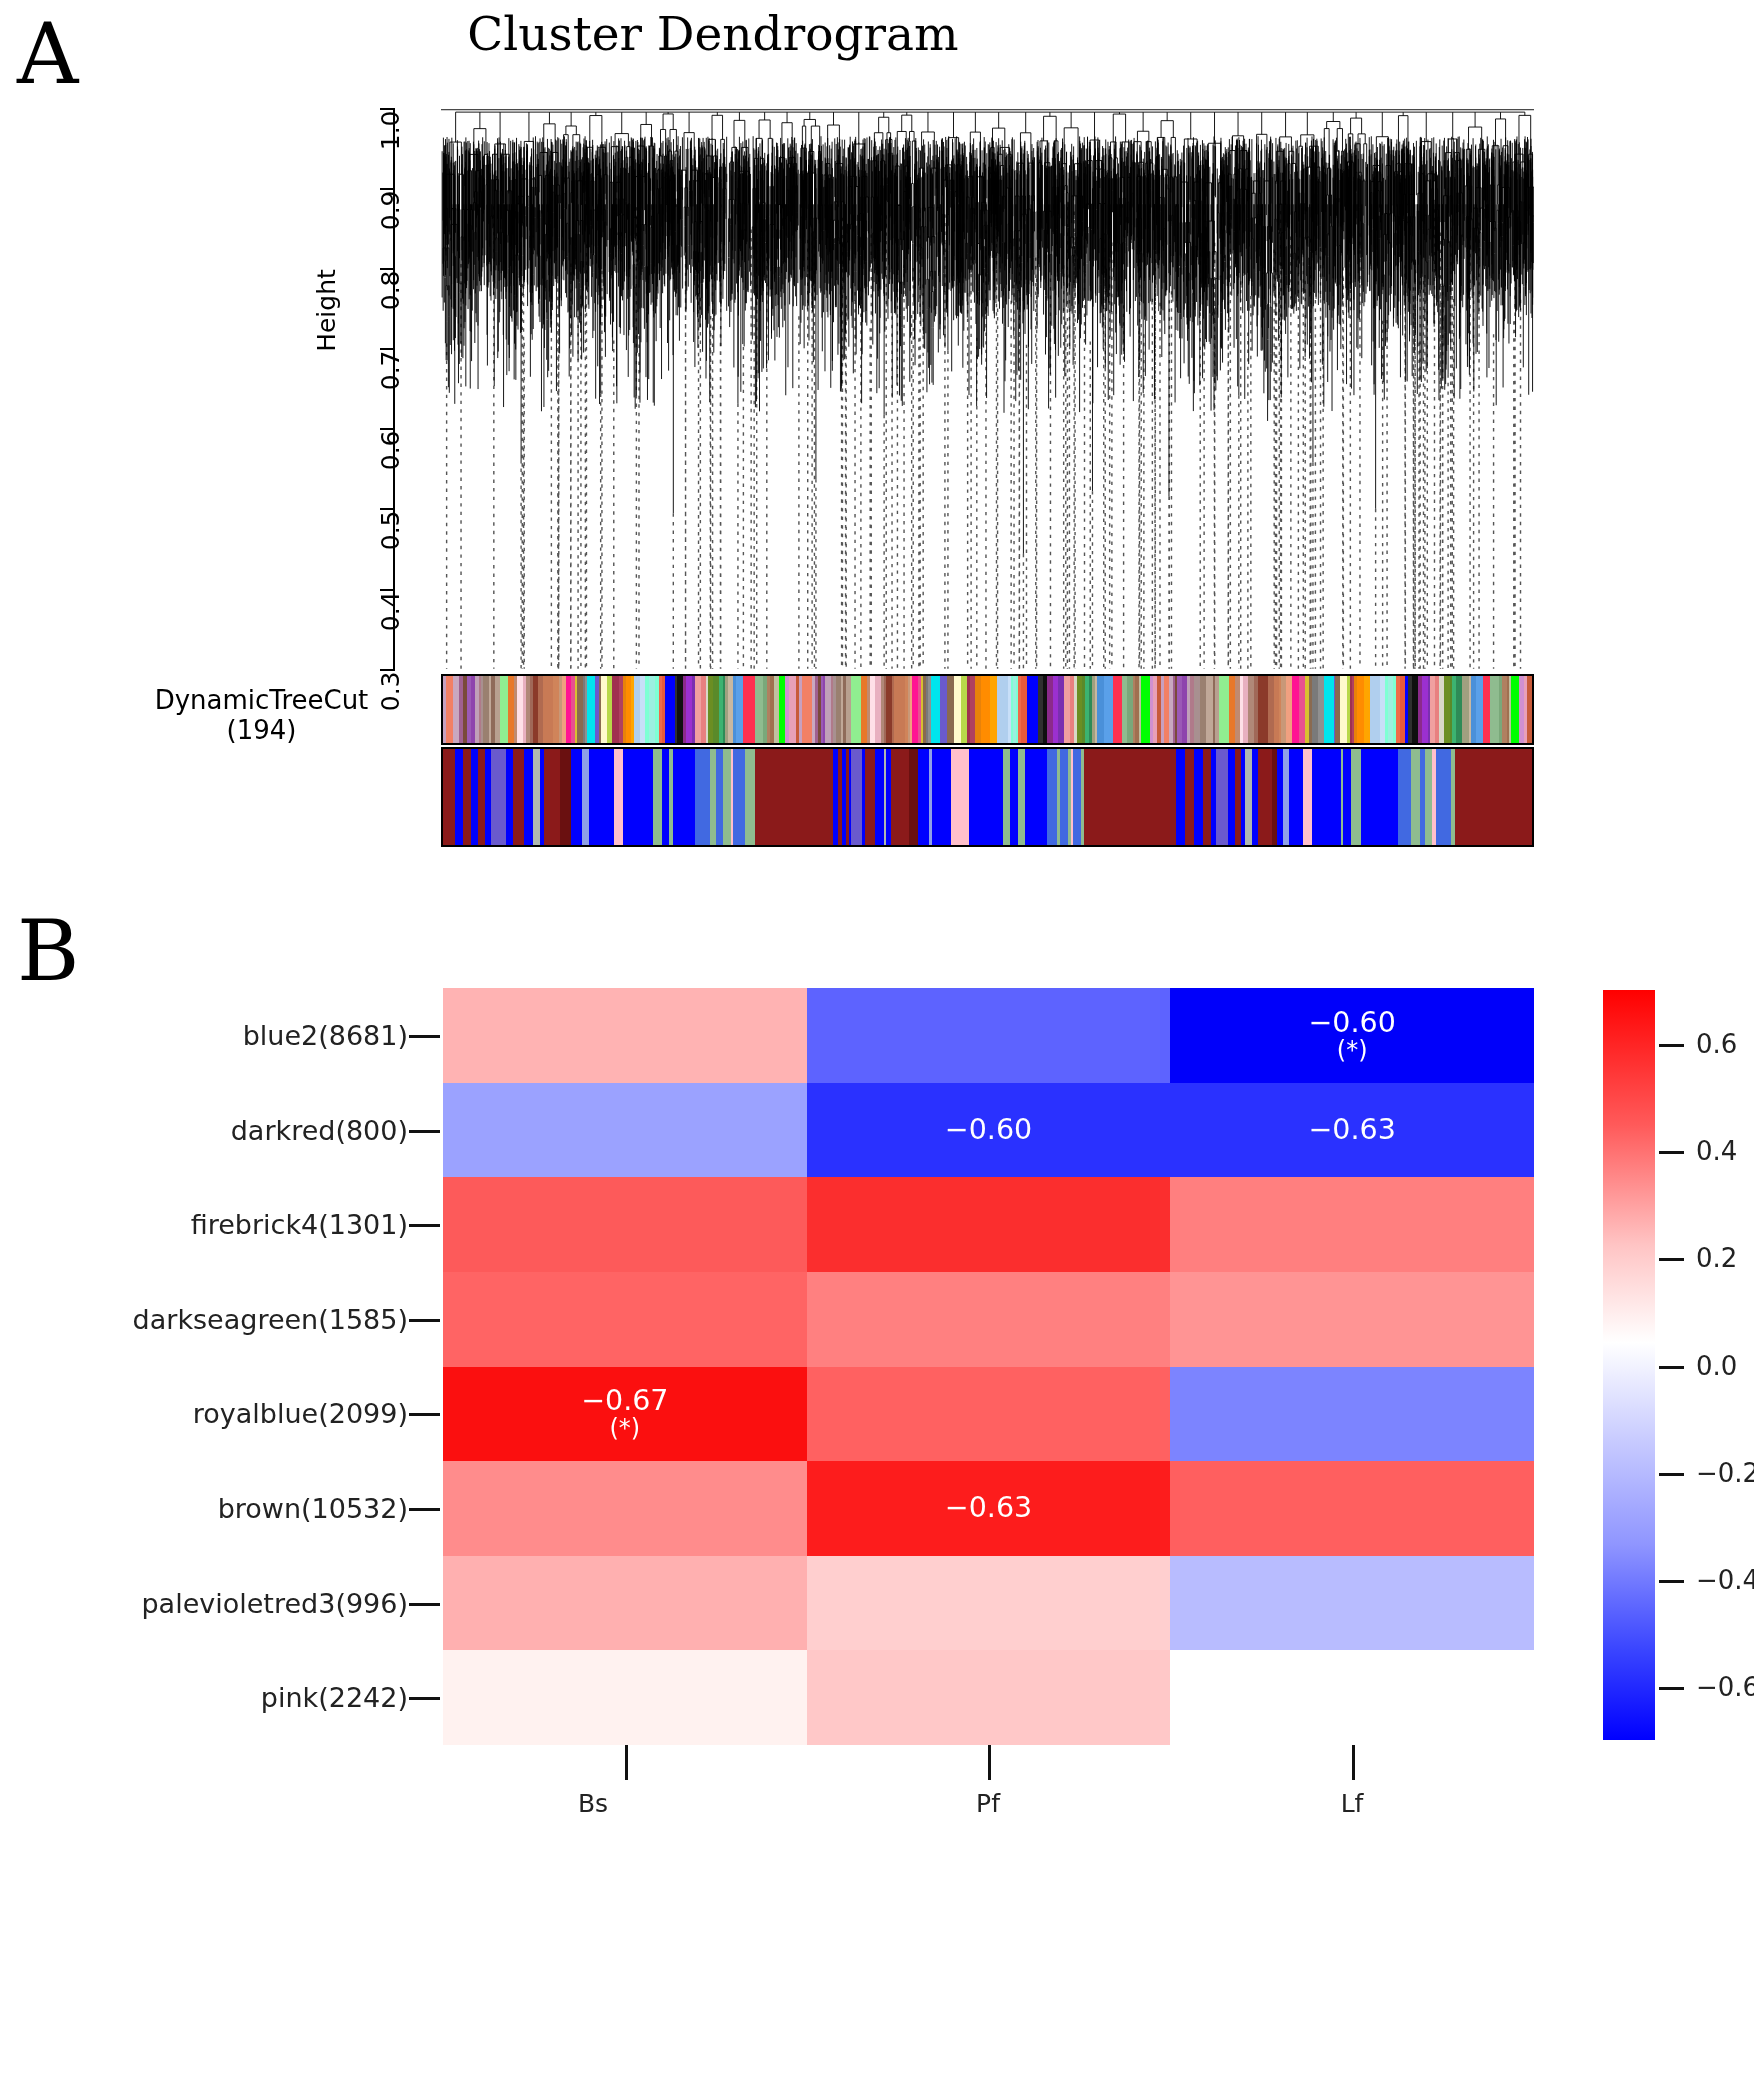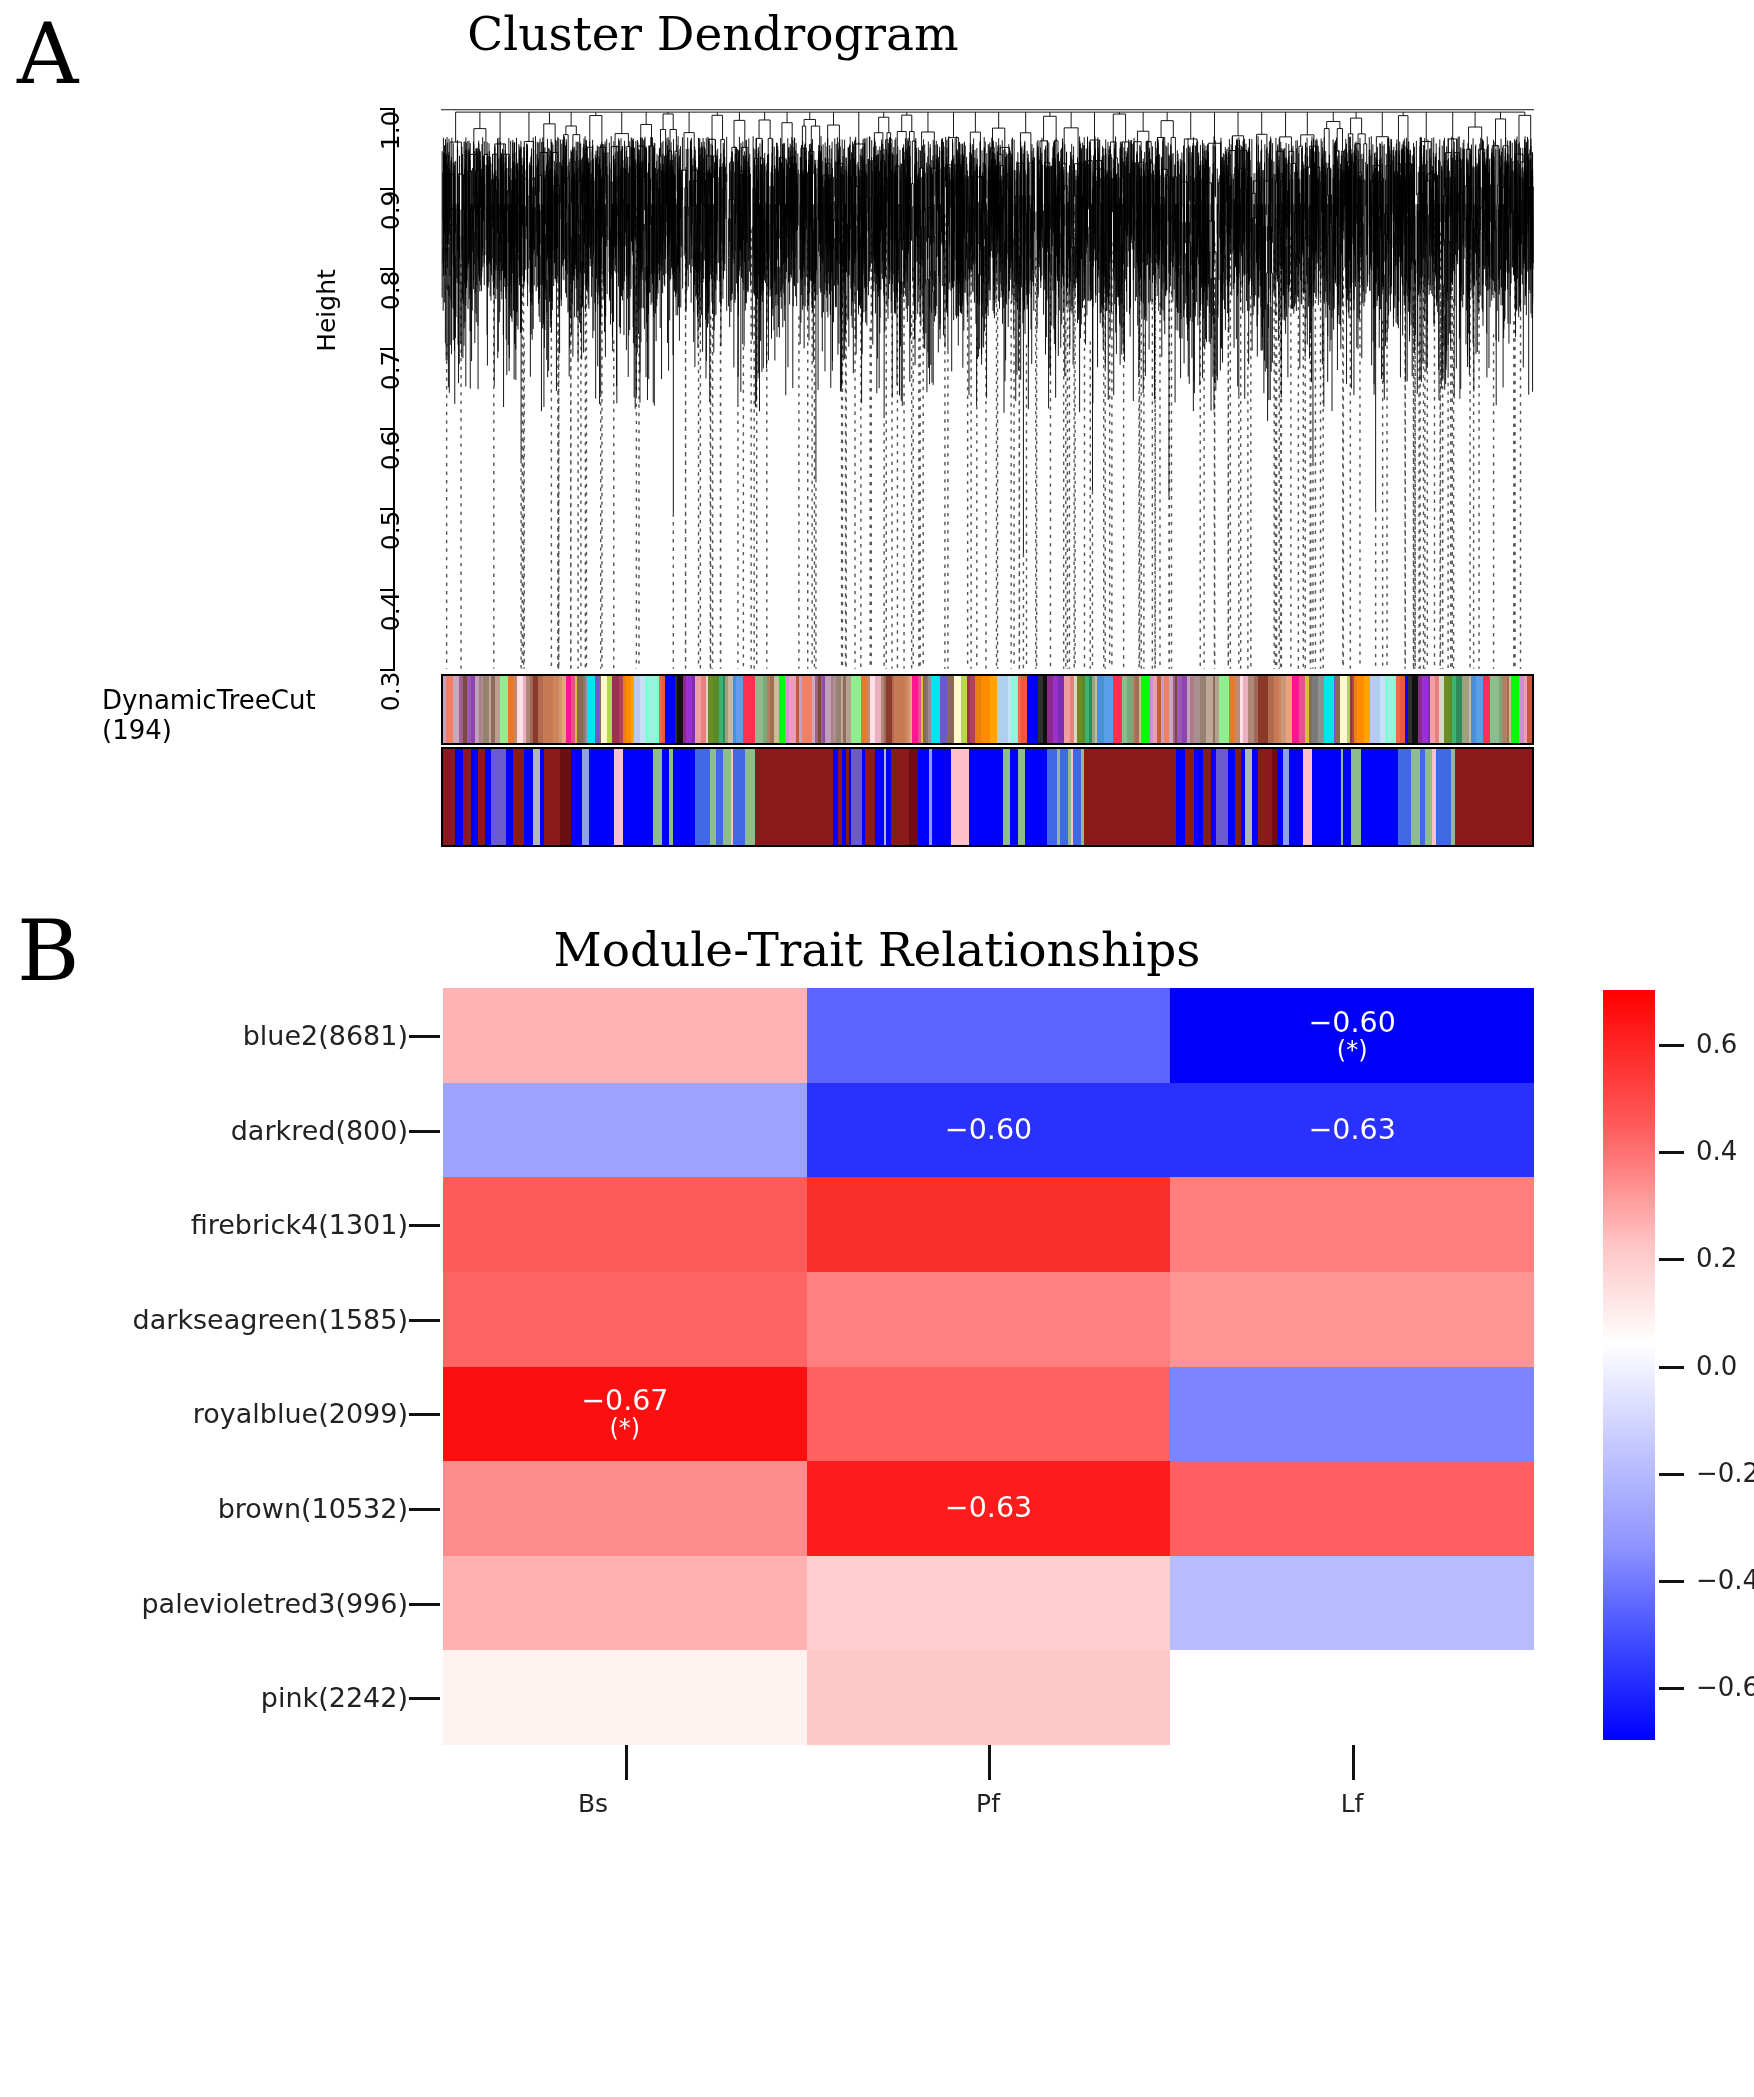--- a/index.html
+++ b/index.html
@@ -28,21 +28,21 @@
   #dendro-plot{position:absolute;left:441px;top:108px;width:1093px;height:561px;
                overflow:hidden;background:#fff;}
   #dendro-plot svg{display:block;}
 
   .modbar-wrap{position:absolute;left:441px;width:1093px;border:2.3px solid #000;box-sizing:border-box;}
   #modbar1{top:674px;height:71px;}
   #modbar2{top:747px;height:100px;}
   .modbar{position:absolute;inset:0;display:flex;}
   .modbar span{display:block;height:100%;}
 
-  .modbar-label{position:absolute;text-align:left;font-size:26px;line-height:1.15;color:#000;
+  .modbar-label{position:absolute;text-align:center;font-size:26px;line-height:1.15;color:#000;
                 width:319px;left:102px;}
   #modbar1-label{top:686px;}
   #modbar2-label{top:771px;}
 
   
   #panelB{position:absolute;left:0;top:888px;width:1754px;height:1210px;}
 
   #heatmap{position:absolute;left:443px;top:100px;width:1091px;height:757px;
            display:grid;grid-template-columns:repeat(3,1fr);grid-template-rows:repeat(8,1fr);}
   .hcell{position:relative;display:flex;flex-direction:column;align-items:center;justify-content:center;}
@@ -593,21 +593,20 @@
         <span style="background: rgb(139, 26, 26); flex: 0.508 1 0%;"></span>
       </div>
   </div>
 
 </div>
 
 <div id="panelB">
 
   <div class="panel-letter" id="panelB-letter" style="left:17px;top:20px;">B</div>
 
-  <div class="fig-title" id="heat-title" style="top:34px;">Module-Trait Relationships</div>
 
   <div id="heatmap">
       <div class="hcell" style="background: rgb(255, 179, 179);"></div>
       <div class="hcell" style="background: rgb(93, 99, 255);"></div>
       <div class="hcell" style="background: rgb(0, 0, 250);">
         <div class="hval">−0.60</div>
         <div class="hstar">(*)</div>
       </div>
       <div class="hcell" style="background: rgb(155, 162, 255);"></div>
       <div class="hcell" style="background: rgb(42, 49, 255);">

